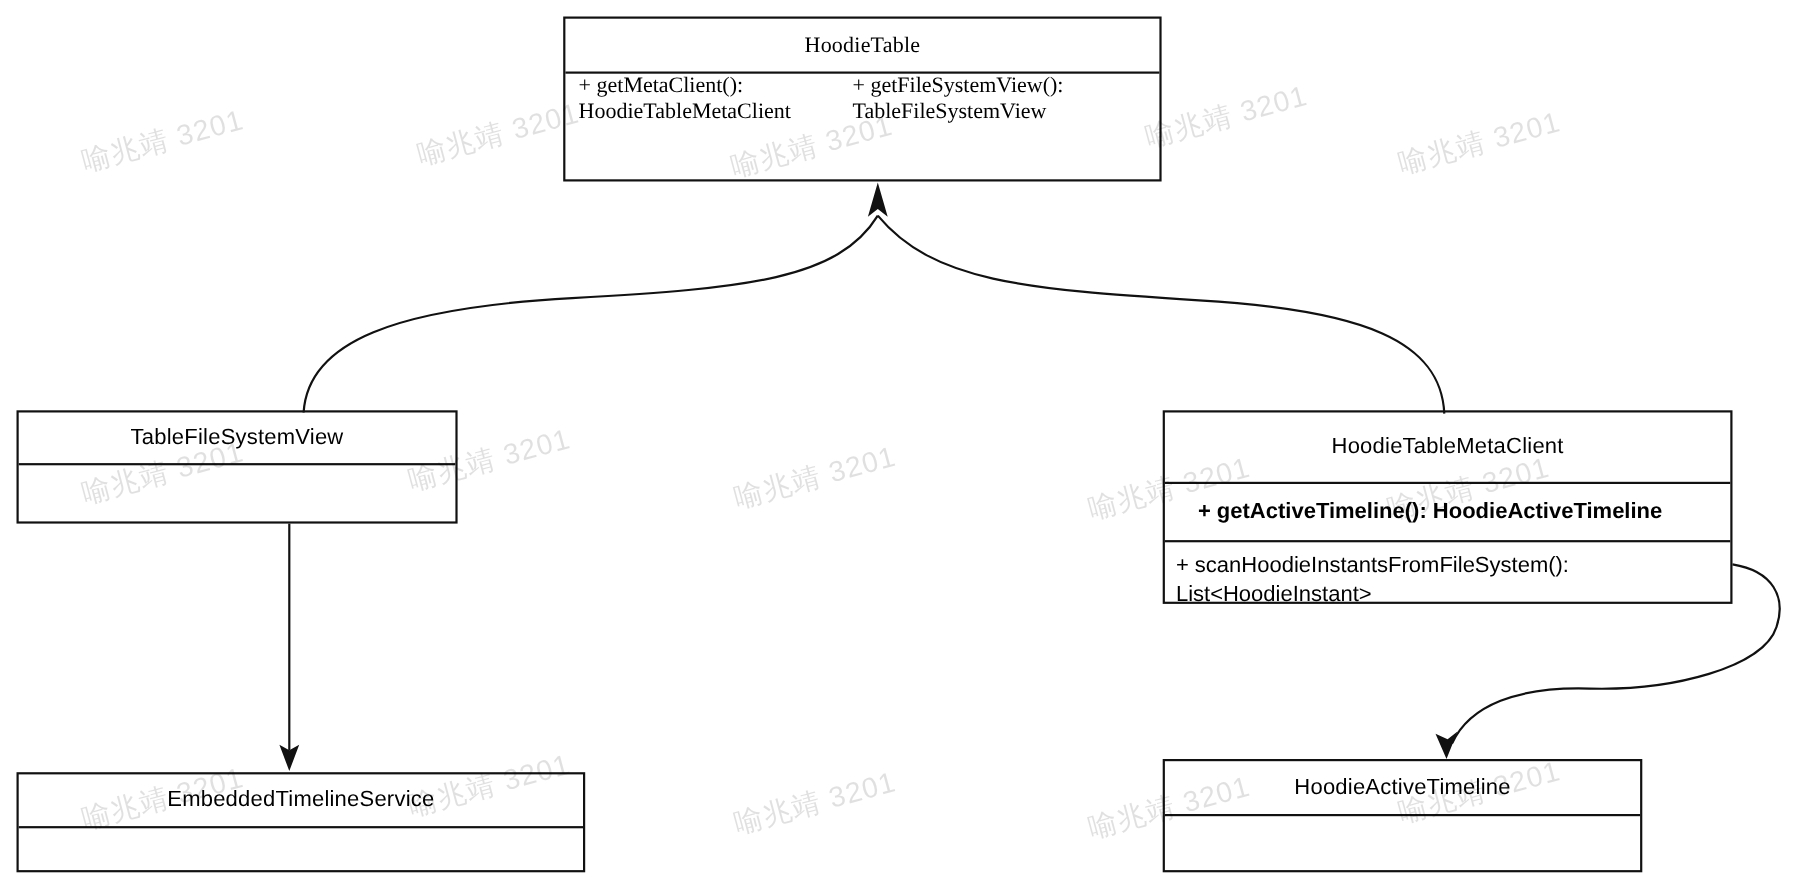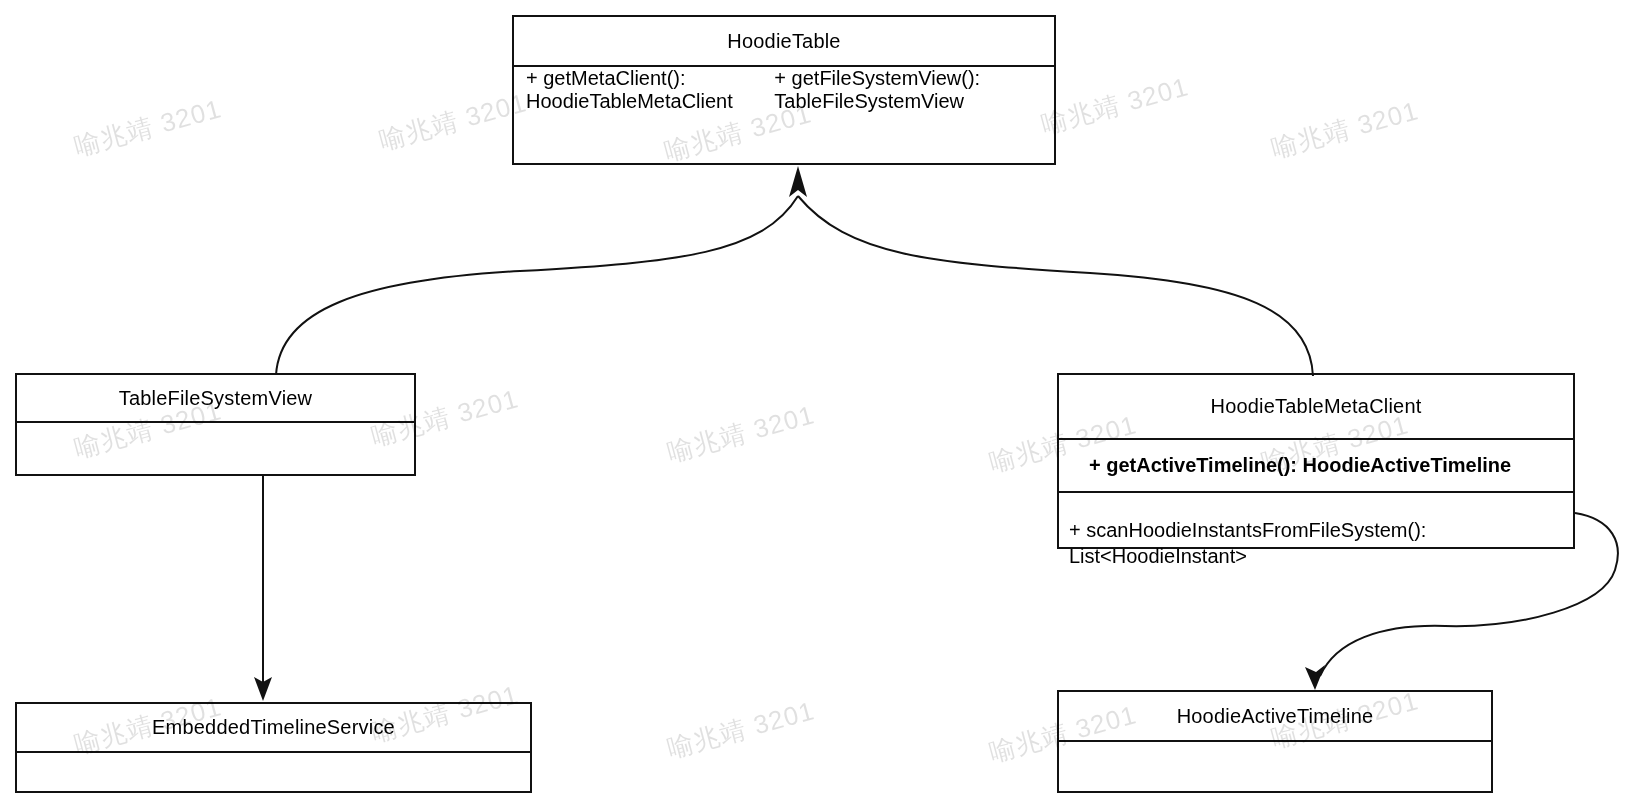--- a/index.html
+++ b/index.html
@@ -20,21 +20,21 @@
   .uml-methods {
     display:flex; flex-direction:row; justify-content:space-evenly;
     box-sizing:border-box; padding:0 12px; font-size:20px;
   }
   .uml-method-row {
     display:flex; align-items:center; box-sizing:border-box;
     padding:0 10px; font-size:20px;
   }
   .uml-method-row.bordered { border-bottom:2px solid #111;padding-left:30px; }
   .uml-method-wrap {
-    box-sizing:border-box; padding:24px 10px 0 10px;
+    box-sizing:border-box; padding:8px 10px 0 10px;
     font-size:20px; line-height:26px;
   }
   .uml-empty { box-sizing:border-box; }
   #edges { position:absolute; left:0; top:0; z-index:2; pointer-events:none; }
   .edge { fill:none; stroke:#111; stroke-width:2; }
   .arrowhead { fill:#111; stroke:none; }
   .watermark-layer { position:absolute; left:0; top:0; width:100%; height:100%;
     z-index:3; pointer-events:none; }
   .wm {
     position:absolute; font-size:26px; color:rgba(0,0,0,0.12);
@@ -54,21 +54,21 @@
     <path class="edge" d="M 1313 376 C 1310 310 1240 282 1090 273 C 930 263 848 256 798 196"></path>
     <polygon class="arrowhead" points="798,166 789,197 798,190 807,197"></polygon>
 
     <path class="edge" d="M 263 476 L 263 682"></path>
     <polygon class="arrowhead" points="263,701 254,677 263,682 272,677"></polygon>
 
     <path class="edge" d="M 1575 513 C 1612 519 1624 543 1615 570 C 1603 607 1520 628 1445 626 C 1380 624 1336 641 1320 676"></path>
     <polygon class="arrowhead" points="1315,690 1305,667 1316,672 1325,665"></polygon>
   </svg>
 
-  <div class="uml-box" style="left:512px; top:15px; width:544px; height:150px;">
+  <div class="uml-box" style="left:512px; top:15px; width:544px; height:150px;font-family:Liberation Serif, serif;">
     <div class="uml-title" style="height:50px;">HoodieTable</div>
     <div class="uml-methods" style="height:94px;">
       <div>+ getMetaClient(): HoodieTableMetaClient</div>
       <div>+ getFileSystemView(): TableFileSystemView</div>
     </div>
   </div>
 
   <div class="uml-box" style="left:15px; top:373px; width:401px; height:103px;">
     <div class="uml-title" style="height:48px;">TableFileSystemView</div>
     <div class="uml-empty" style="height:51px;"></div>

